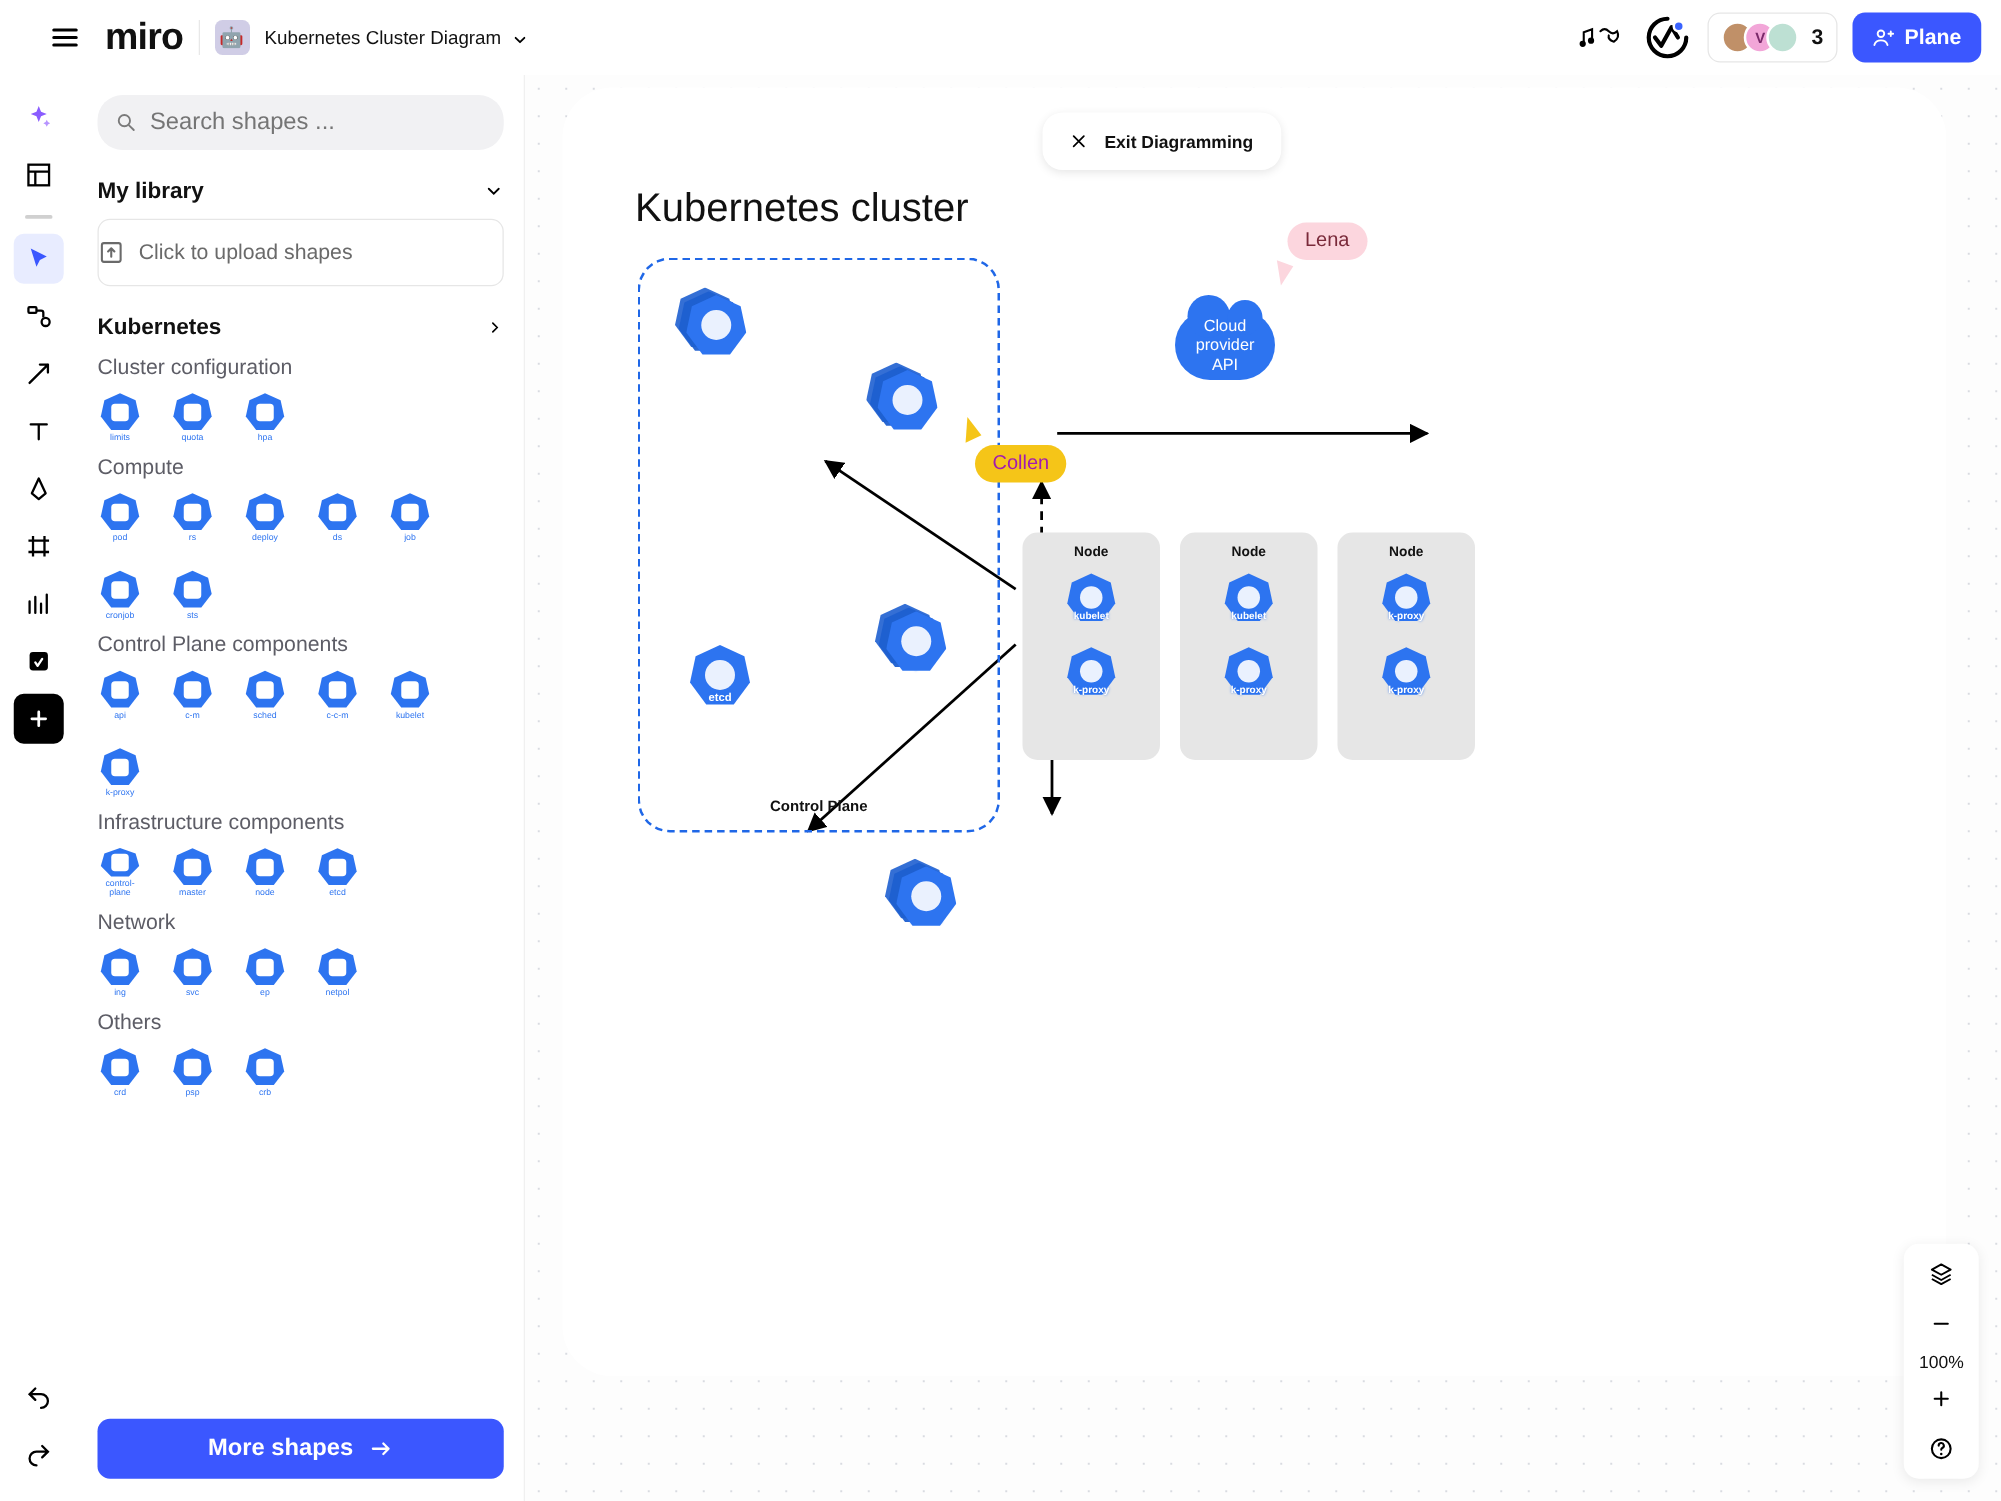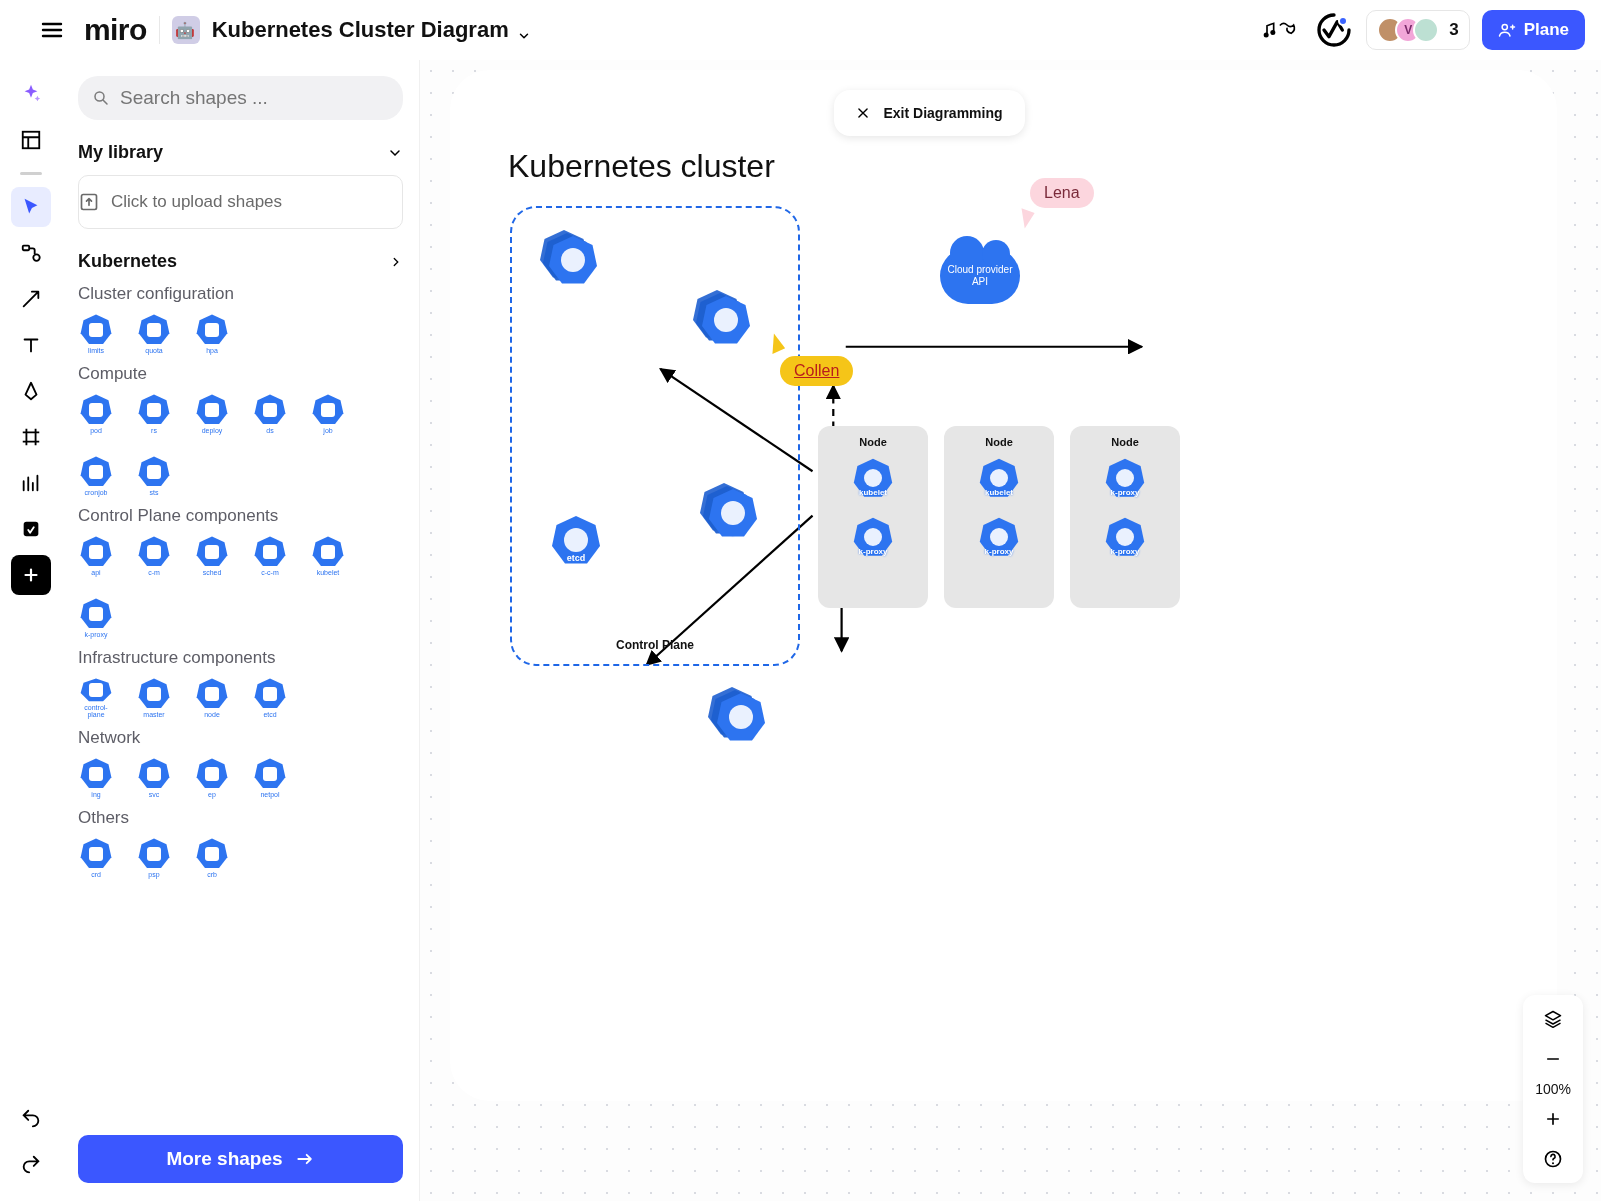--- a/index.html
+++ b/index.html
@@ -5,21 +5,21 @@
   * { box-sizing: border-box; margin: 0; padding: 0; }
   html, body { width: 100%; height: 100%; font-family: -apple-system, BlinkMacSystemFont, "Segoe UI", Helvetica, Arial, sans-serif; background: #fff; overflow: hidden; color: #111; }
 
   
   .topbar { position: absolute; top:0; left:16px; right:0; height:60px; display:flex; align-items:center; padding:0 16px; gap:12px; background:#fff; z-index:50; }
   .hamburger { width:40px; height:40px; display:flex; align-items:center; justify-content:center; border-radius:8px; cursor:pointer; }
   .hamburger svg { width:24px; height:24px; }
   .logo-word { font-size:30px; font-weight:800; letter-spacing:-0.02em; }
   .vsep { width:1px; height:28px; background:#e8e8e8; }
   .emoji-badge { width:28px; height:28px; background:#d0cde6; border-radius:6px; display:flex; align-items:center; justify-content:center; font-size:16px; }
-  .board-title-wrap { display:flex; align-items:flex-end; gap:8px; font-weight:700; font-size:22px; cursor:pointer; }
+  .board-title-wrap { display:flex; align-items:flex-end; gap:8px; font-weight:400; font-size:15px; cursor:pointer; }
   .chev-down { width:14px; height:14px; }
   .tb-spacer { flex:1; }
   .tb-icon { width:40px; height:40px; display:flex; align-items:center; justify-content:center; position:relative; cursor:pointer; }
   .notif-dot { position:absolute; top:6px; right:6px; width:10px; height:10px; border-radius:50%; background:#3a63ff; border:2px solid #fff; }
   .avatar-cluster { display:flex; align-items:center; gap:10px; padding:4px 10px; border:1px solid #e6e6e6; border-radius:10px; height:40px; }
   .avatars { display:flex; }
   .avatar { width:26px; height:26px; border-radius:50%; border:2px solid #fff; margin-left:-8px; display:flex; align-items:center; justify-content:center; font-size:12px; font-weight:700; color:#fff; }
   .avatar:first-child { margin-left:0; }
   .av1 { background:#c09068; }
   .av2 { background:#f2a6d8; color:#7a2a6a; }
@@ -74,35 +74,35 @@
   .k8s-node { position:absolute; width:56px; display:flex; flex-direction:column; align-items:center; }
   .hept-lg { width:50px; height:50px; background:#2d74f0; clip-path: polygon(50% 2%, 89% 20%, 98% 62%, 72% 97%, 28% 97%, 2% 62%, 11% 20%); display:flex; align-items:center; justify-content:center; }
   .hept-lg::before{content:""; width:24px; height:24px; background:#fff; border-radius:50%; opacity:.9;}
   .k8s-label { font-size:9px; color:#fff; position:relative; top:-12px; font-weight:600; text-shadow:0 0 2px #2d74f0;}
   .stacked { position:relative; width:56px; }
   .stacked .hept-lg { position:relative; z-index:3;}
   .stacked::before, .stacked::after { content:""; position:absolute; width:50px; height:50px; background:#1e5fd0; clip-path: polygon(50% 2%, 89% 20%, 98% 62%, 72% 97%, 28% 97%, 2% 62%, 11% 20%); }
   .stacked::before { left:-6px; top:-6px; z-index:1; opacity:.9;}
   .stacked::after { left:-3px; top:-3px; z-index:2; opacity:.95;}
 
-  .cloud { position:absolute; width:80px; height:56px; background:#2d74f0; border-radius:30px; color:#fff; display:flex; align-items:center; justify-content:center; font-size:10px; text-align:center; line-height:1.2; padding:0 6px;}
+  .cloud { position:absolute; width:80px; height:56px; background:#2d74f0; border-radius:30px; color:#fff; display:flex; align-items:center; justify-content:center; font-size:13px; text-align:center; line-height:1.2; padding:0 6px;}
   .cloud::before{content:"";position:absolute;width:34px;height:34px;background:#2d74f0;border-radius:50%;top:-12px;left:10px;}
   .cloud::after{content:"";position:absolute;width:28px;height:28px;background:#2d74f0;border-radius:50%;top:-8px;right:10px;}
   .cloud span{position:relative;z-index:2;}
 
   .node-box { position:absolute; width:110px; height:182px; background:#e6e6e6; border-radius:12px; display:flex; flex-direction:column; align-items:center; padding-top:10px; gap:10px;}
   .node-box .title { font-size:11px; font-weight:700; }
   .node-item { display:flex; flex-direction:column; align-items:center; }
   .hept-sm{ width:40px; height:40px; background:#2d74f0; clip-path: polygon(50% 2%, 89% 20%, 98% 62%, 72% 97%, 28% 97%, 2% 62%, 11% 20%); display:flex;align-items:center;justify-content:center;}
   .hept-sm::before{content:"";width:18px;height:18px;background:#fff;border-radius:50%;opacity:.9;}
   .nlabel{font-size:8px;color:#2d74f0;position:relative;top:-10px;color:#fff;text-shadow:0 0 2px #2d74f0;font-weight:600;}
 
   .cursor-tag { position:absolute; padding:6px 14px; border-radius:16px; font-size:16px; font-weight:500; display:flex; align-items:flex-end; gap:4px; z-index:5;}
   .cursor-tag.lena { background:#fcd6de; color:#7a2a3a; }
-  .cursor-tag.collen { background:#f5c518; color:#b91c1c;text-decoration:underline; }
+  .cursor-tag.collen { background:#f5c518; color:#a21caf; }
   .cursor-ptr { position:absolute; width:0;height:0; border-left:10px solid transparent; border-right:4px solid transparent;}
   .lena-ptr{ border-top:18px solid #fcd6de; transform:rotate(20deg);}
   .collen-ptr{ border-bottom:18px solid #f5c518; transform:rotate(-25deg);}
 
   svg.arrows{position:absolute;inset:0;pointer-events:none;}
 
   
   .br-controls { position:absolute; right:18px; bottom:18px; display:flex; align-items:center; gap:4px; background:#fff; border-radius:12px; box-shadow:0 2px 10px rgba(0,0,0,0.08); padding:6px 8px; z-index:40;flex-direction:column;}
   .br-item { width:36px; height:36px; display:flex; align-items:center; justify-content:center; border-radius:8px; cursor:pointer; }
   .zoom-text { font-size:14px; font-weight:500; padding:0 4px;}

